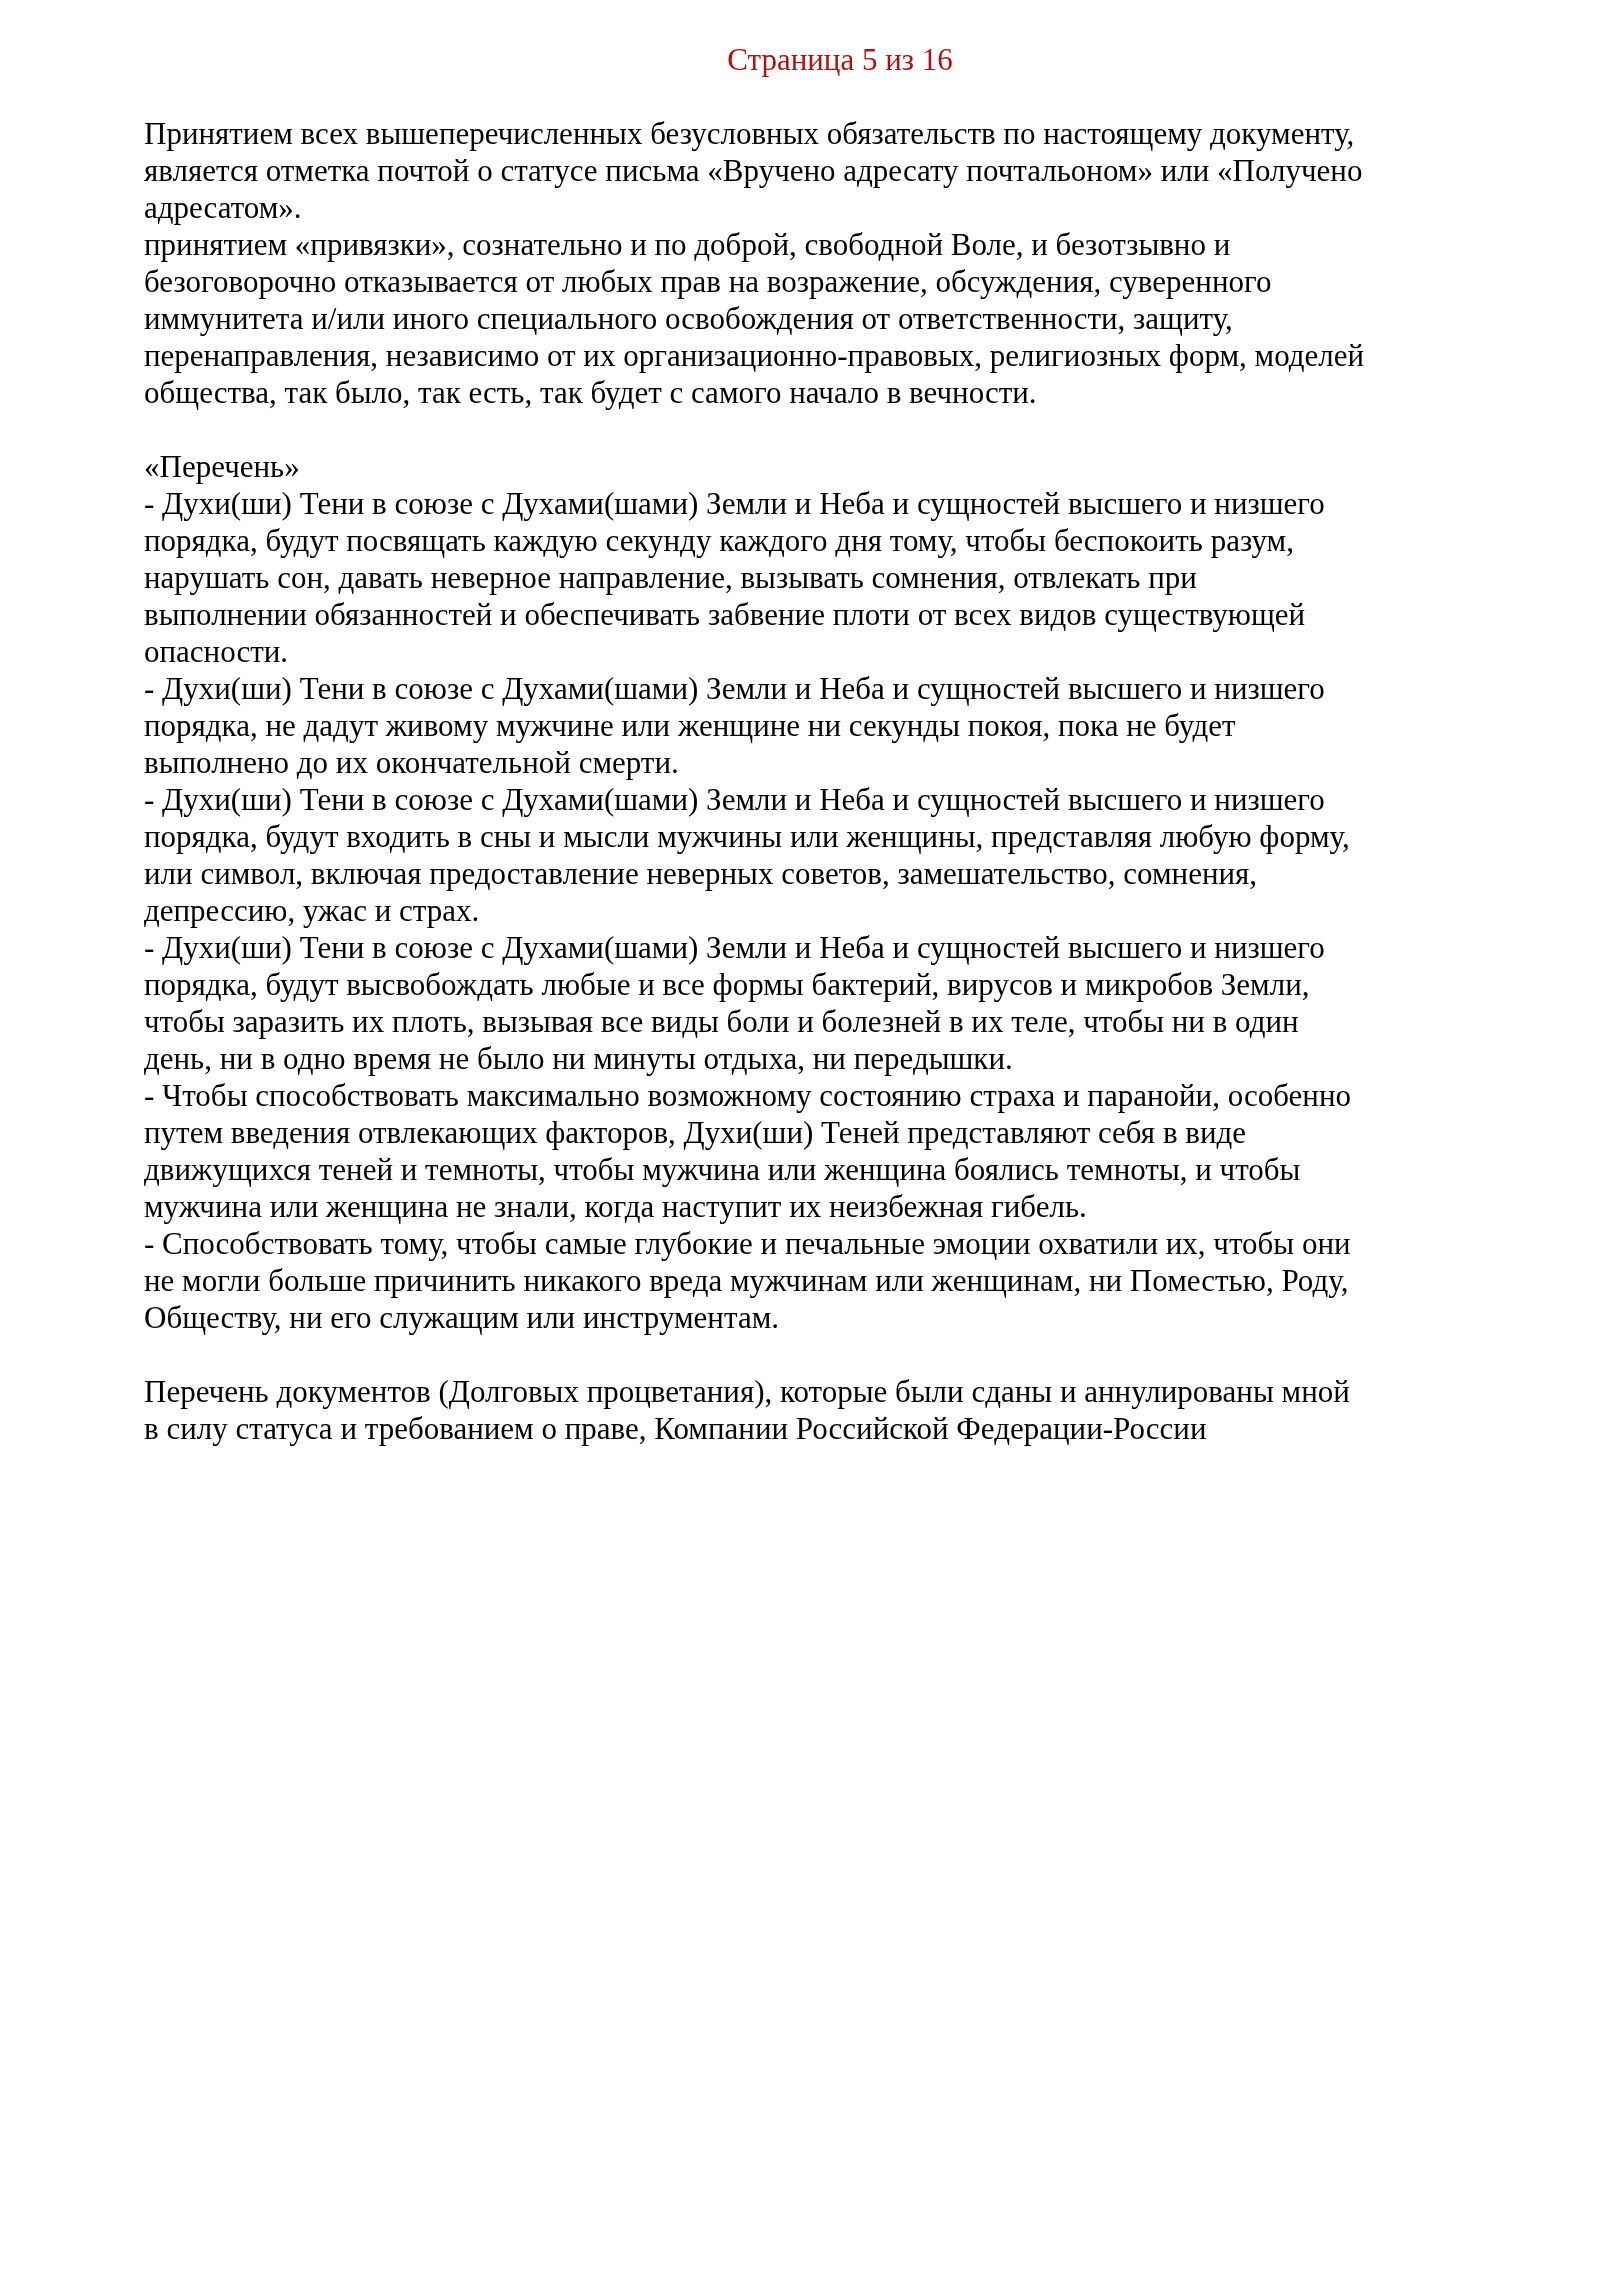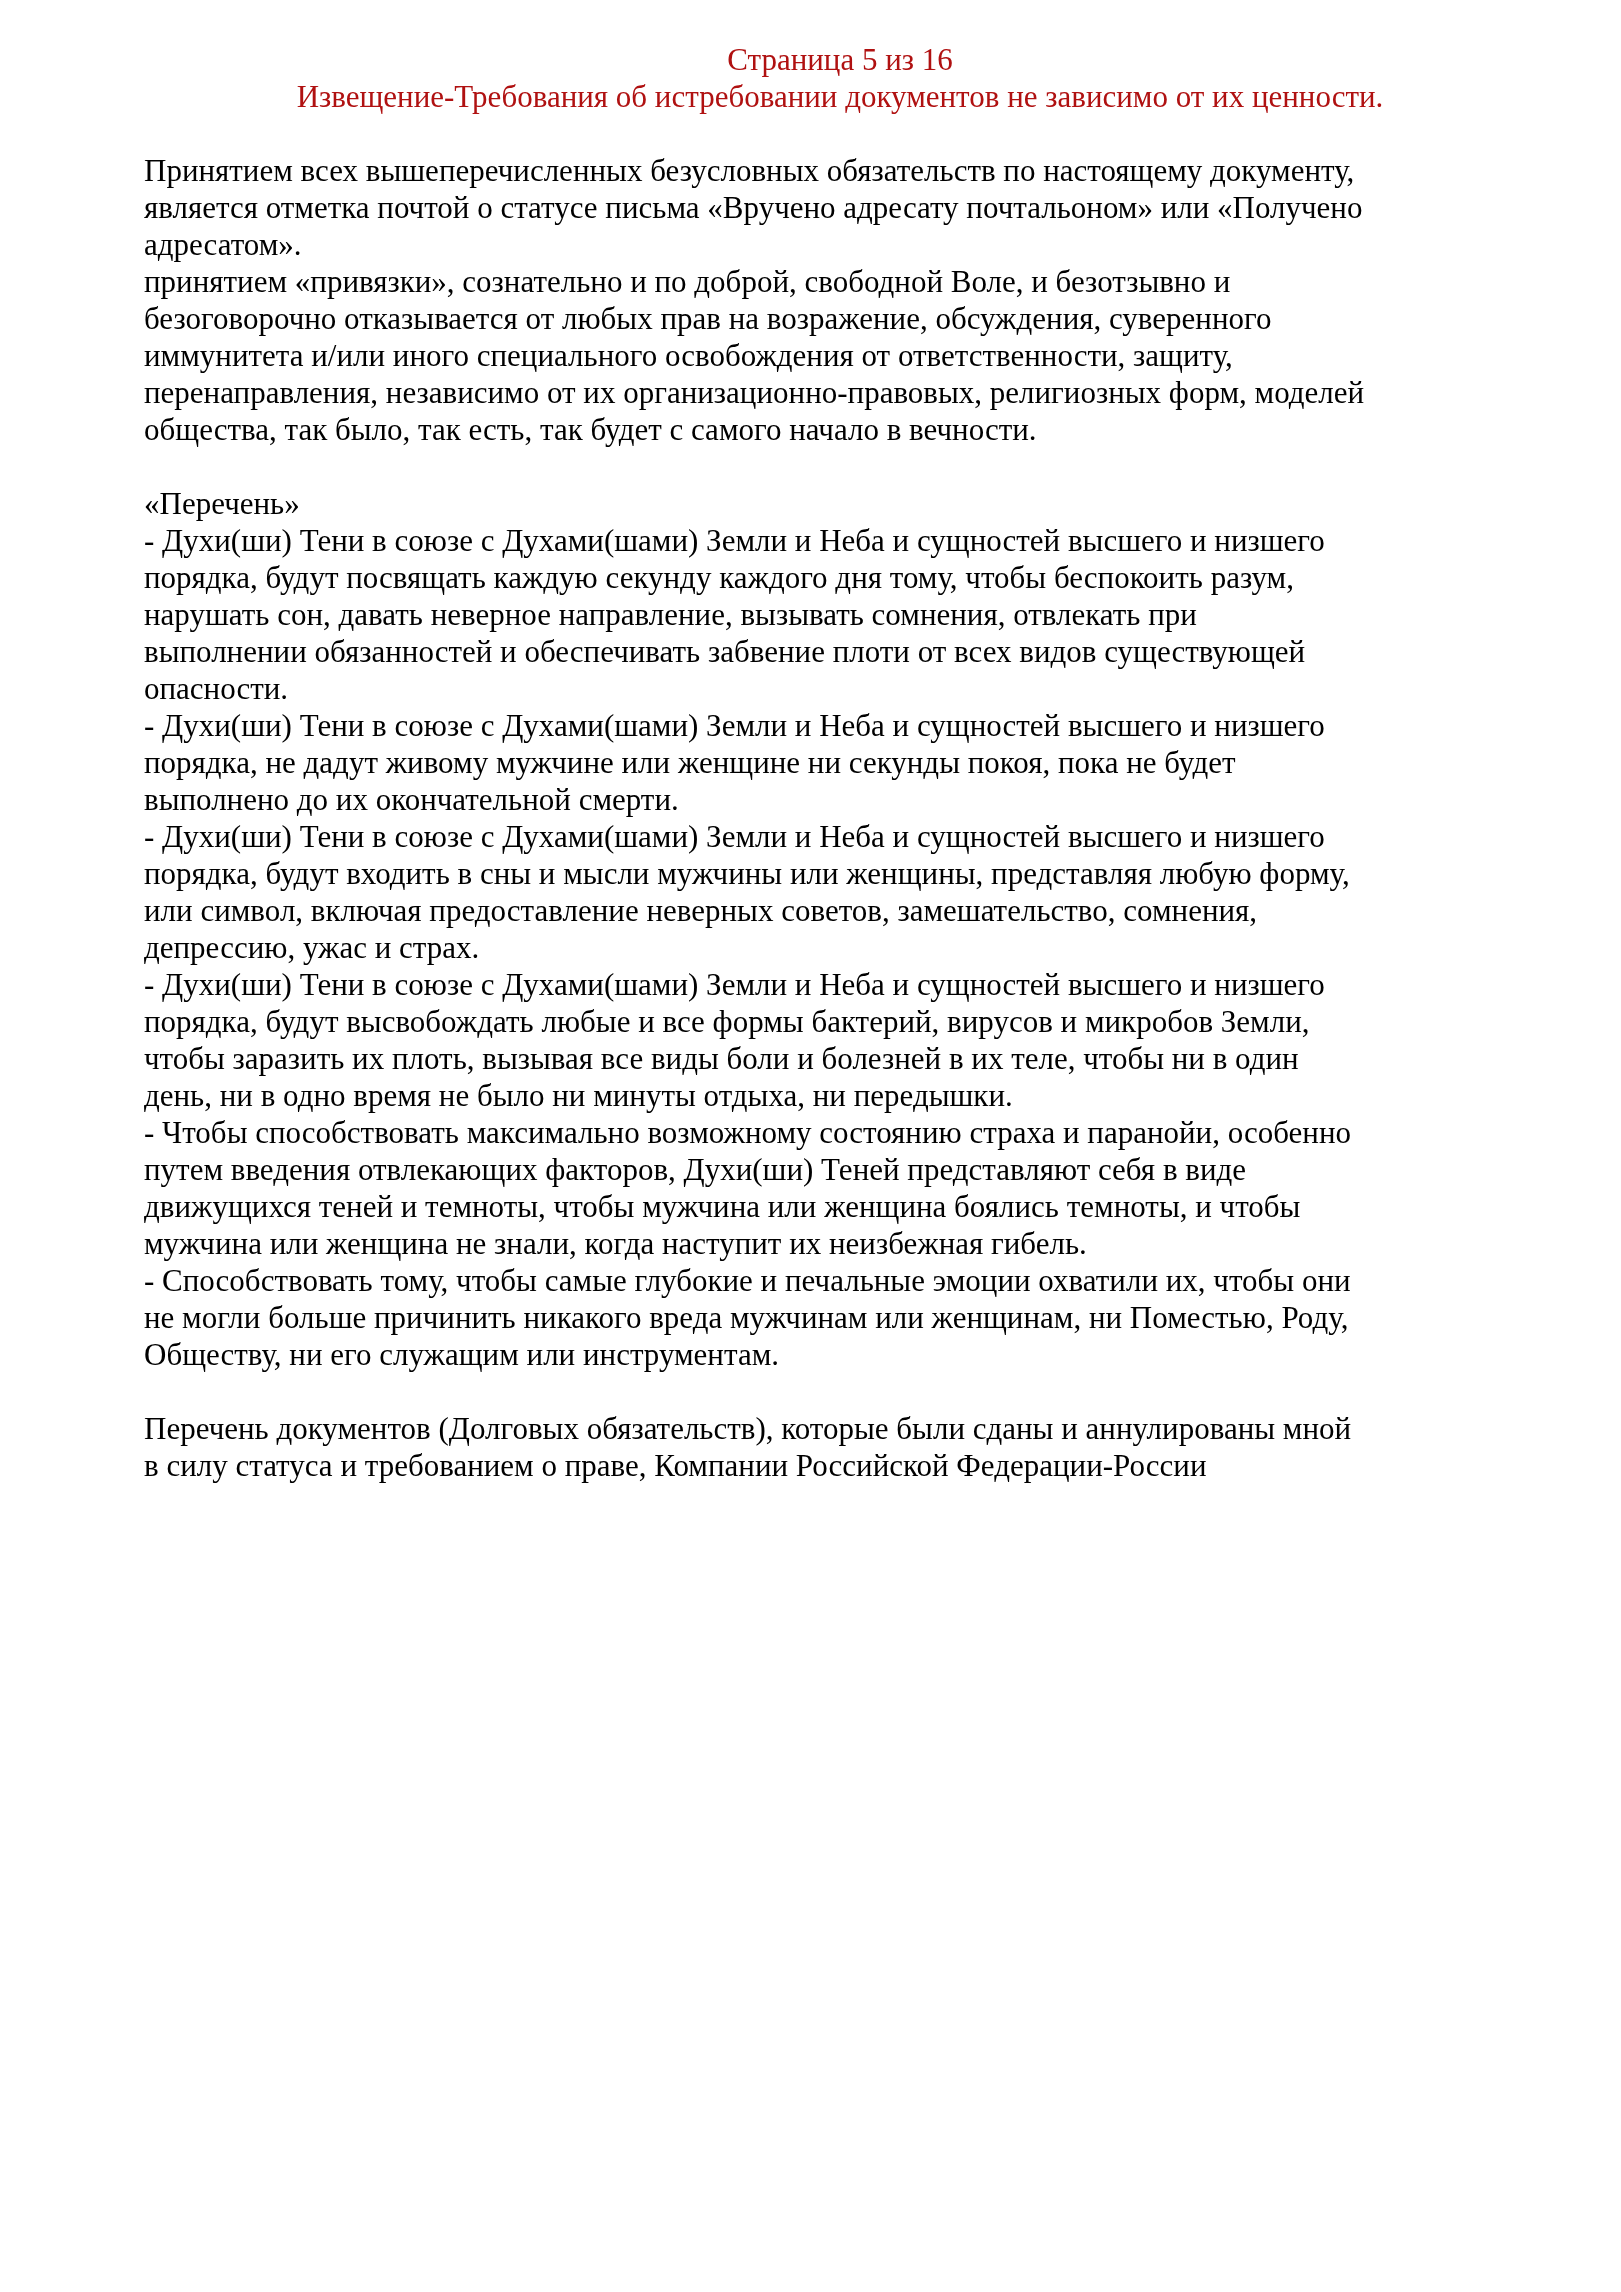--- a/index.html
+++ b/index.html
@@ -37,21 +37,20 @@
   }
 </style>
 </head>
 <body>
 
 <div class="page">
   <div class="content">
 
     <p class="red-line">Страница 5 из 16</p>
 
-    <p class="red-line">Извещение-Требования об истребовании документов не зависимо от их ценности.</p>
 
     <p class="para gap">Принятием всех вышеперечисленных безусловных обязательств по настоящему документу,
 является отметка почтой о статусе письма «Вручено адресату почтальоном» или «Получено
 адресатом».</p>
 
     <p class="para">принятием «привязки», сознательно и по доброй, свободной Воле, и безотзывно и
 безоговорочно отказывается от любых прав на возражение, обсуждения, суверенного
 иммунитета и/или иного специального освобождения от ответственности, защиту,
 перенаправления, независимо от их организационно-правовых, религиозных форм, моделей
 общества, так было, так есть, так будет с самого начало в вечности.</p>
@@ -81,18 +80,18 @@
     <p class="para">- Чтобы способствовать максимально возможному состоянию страха и паранойи, особенно
 путем введения отвлекающих факторов, Духи(ши) Теней представляют себя в виде
 движущихся теней и темноты, чтобы мужчина или женщина боялись темноты, и чтобы
 мужчина или женщина не знали, когда наступит их неизбежная гибель.</p>
 
     <p class="para">- Способствовать тому, чтобы самые глубокие и печальные эмоции охватили их, чтобы они
 не могли больше причинить никакого вреда мужчинам или женщинам, ни Поместью, Роду,
 Обществу, ни его служащим или инструментам.</p>
 
 
-    <p class="para gap">Перечень документов (Долговых обязательств), которые были сданы и аннулированы мной
+    <p class="para gap">Перечень документов (Долговых процветания), которые были сданы и аннулированы мной
 в силу статуса и требованием о праве, Компании Российской Федерации-России</p>
 
   </div>
 </div>
 
 
 </body></html>

